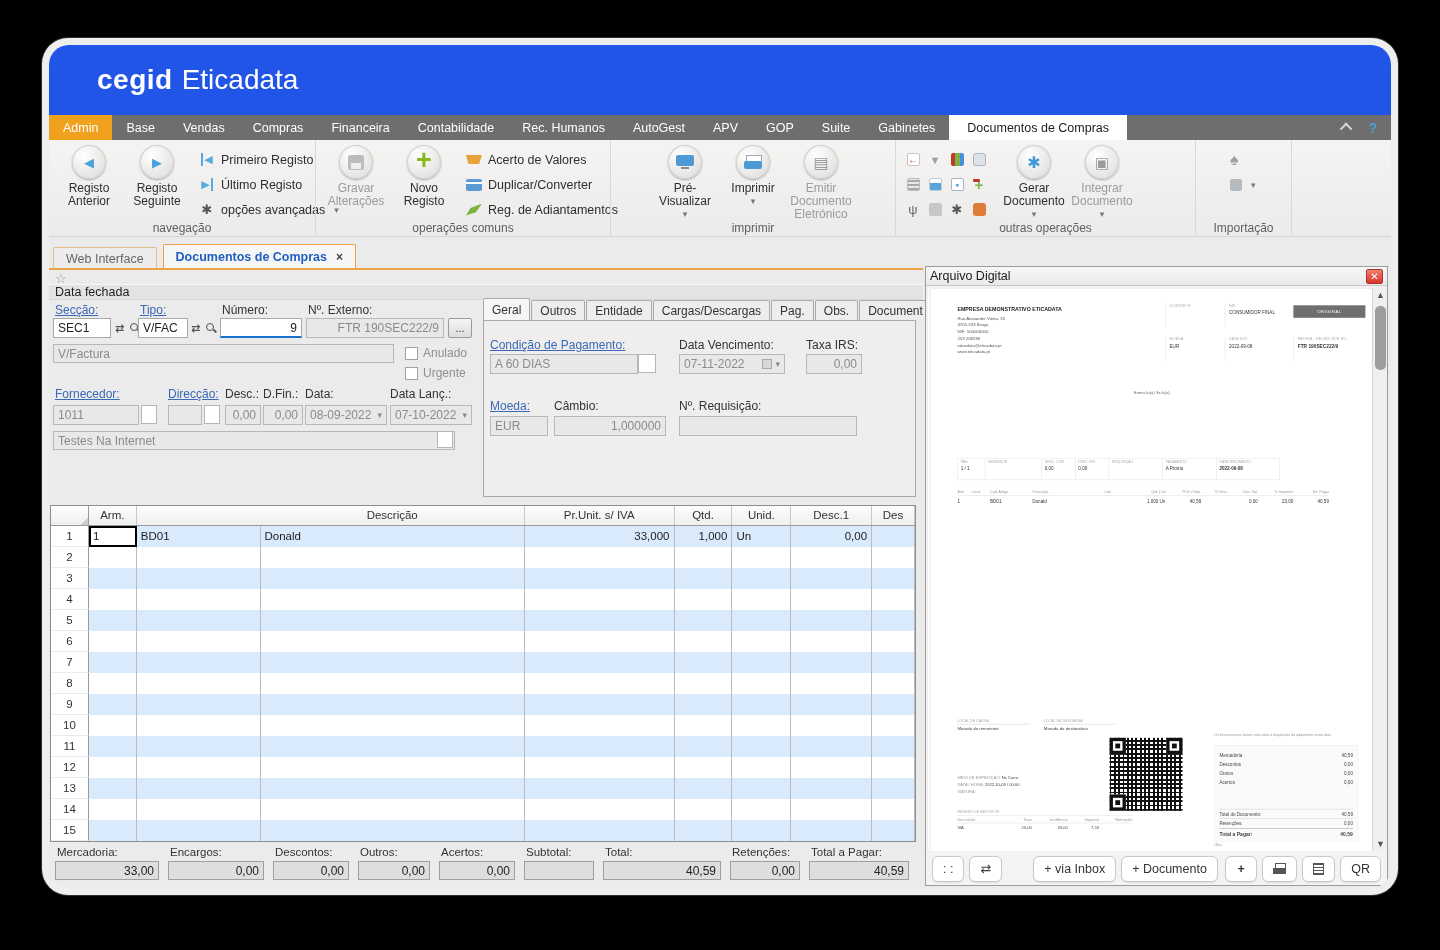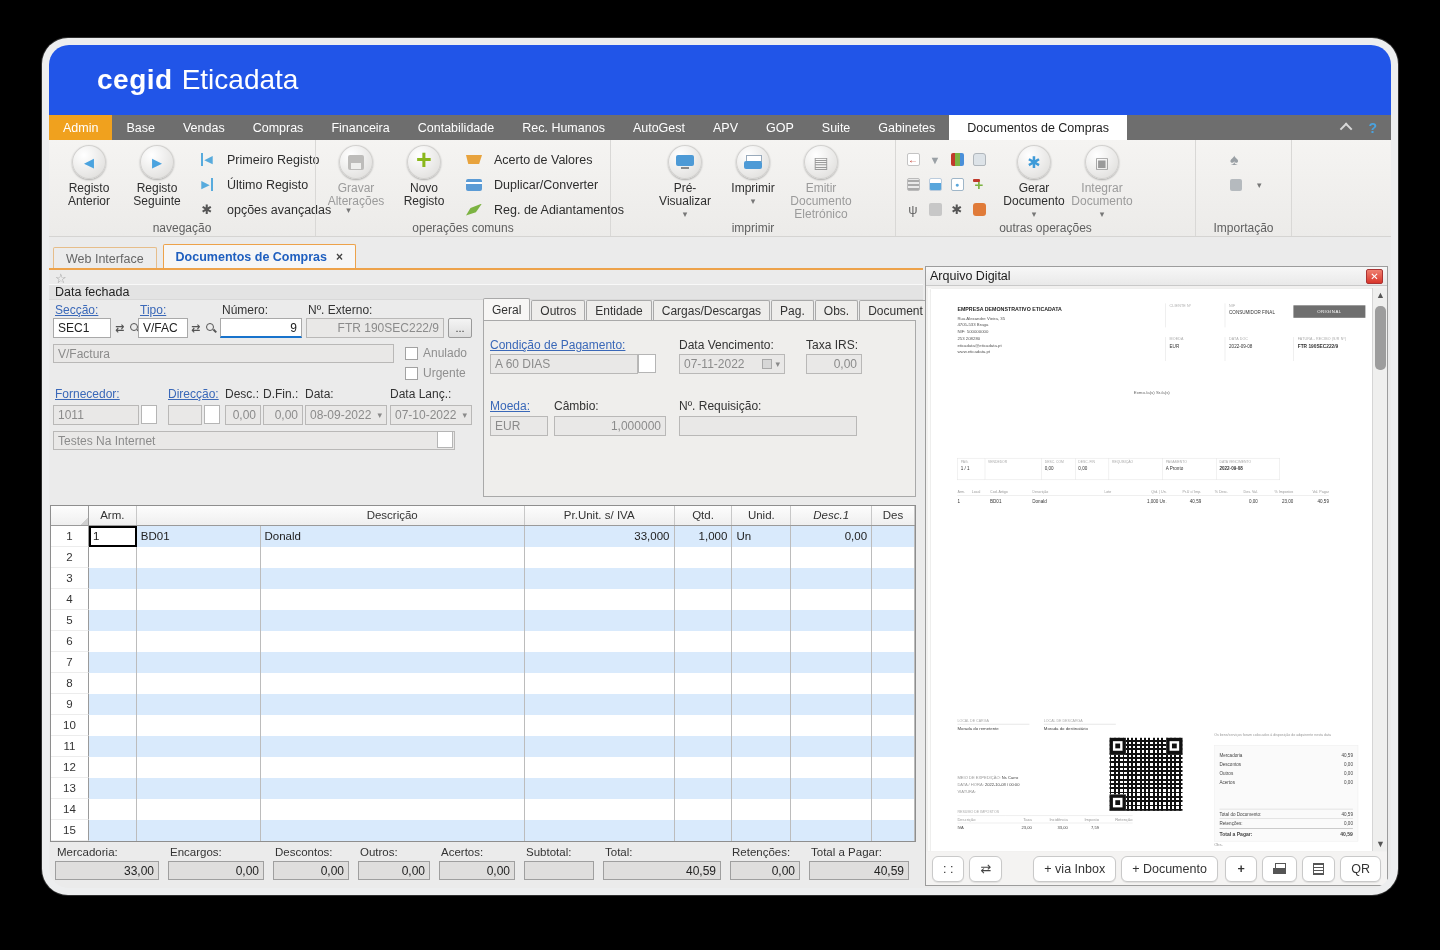--- a/index.html
+++ b/index.html
@@ -27,21 +27,21 @@
   .rgroup+.rgroup{border-left:1px solid #d9d8d6;}
   .rgroup-label{position:absolute;left:0;right:0;bottom:1px;text-align:center;font-size:12px;color:#5f5f5f;}
   .g-nav{width:266px}.g-oper{width:295px}.g-impr{width:285px}.g-outras{width:300px}.g-import{width:96px}
   .g-rest{flex:1}
   .bigbtn{width:68px;display:flex;flex-direction:column;align-items:center;text-align:center;
     font-size:12px;color:#2e2e2e;line-height:13px;margin-top:2px;}
   .bigbtn.disabled{color:#9b9b9b;}
   .circle{width:34px;height:34px;border-radius:50%;background:radial-gradient(circle at 35% 30%,#fff,#e3e2e0 75%);
     box-shadow:0 1px 2px rgba(0,0,0,.3),inset 0 0 0 1px #d2d1cf;display:flex;align-items:center;justify-content:center;margin-bottom:3px;}
   .smallcol{display:flex;flex-direction:column;justify-content:flex-start;margin-left:8px;margin-top:4px;}
-  .smallitem{display:flex;align-items:center;gap:12px;height:25px;font-size:12.5px;color:#2e2e2e;white-space:nowrap;}
+  .smallitem{display:flex;align-items:center;gap:6px;height:25px;font-size:12.5px;color:#2e2e2e;white-space:nowrap;}
   .caret{color:#777;font-size:9px;margin-left:3px;}
   .caret-line{display:block;color:#777;font-size:9px;}
   
   .ic{display:inline-flex;align-items:center;justify-content:center;}
   .i-chevron-left-circle::before{content:"◀";color:#4aa3df;font-size:13px;}
   .i-chevron-right-circle::before{content:"▶";color:#4aa3df;font-size:13px;}
   .i-save-disabled{width:16px;height:15px;background:#bdbcba;border-radius:2px;position:relative;}
   .i-save-disabled::after{content:"";position:absolute;left:3px;bottom:1px;width:10px;height:6px;background:#efefed;}
   .i-plus-green::before{content:"+";color:#8ab71c;font-size:27px;font-weight:bold;margin-top:-3px;}
   .i-first-record::before{content:"◀";color:#58abdd;font-size:11px;border-left:2px solid #58abdd;padding-left:1px;}
@@ -476,21 +476,21 @@
 
     <div class="grid">
       <div class="ghead">
           <div class="hc corner" style="width: 38px;"></div>
           <div class="hc" style="width: 48px;">Arm.</div>
           <div class="hc" style="width: 124px; margin-top: 48px;">Cod.Artigo</div>
           <div class="hc" style="width: 265px;">Descrição</div>
           <div class="hc" style="width: 150px;">Pr.Unit. s/ IVA</div>
           <div class="hc" style="width: 58px;">Qtd.</div>
           <div class="hc" style="width: 59px;">Unid.</div>
-          <div class="hc" style="width: 81px; font-style: italic;">Desc.1</div>
+          <div class="hc" style="width: 81px;">Desc.1</div>
           <div class="hc" style="width: 43px;">Des</div>
         </div>
       <div>
           <div class="grow odd">
             <div class="rn">1</div>
             <div class="cell sel" style="width: 48px;">1</div>
             <div class="cell" style="width: 124px;">BD01</div>
             <div class="cell" style="width: 265px;">Donald</div>
             <div class="cell r" style="width: 150px;">33,000</div>
             <div class="cell r" style="width: 58px;">1,000</div>

